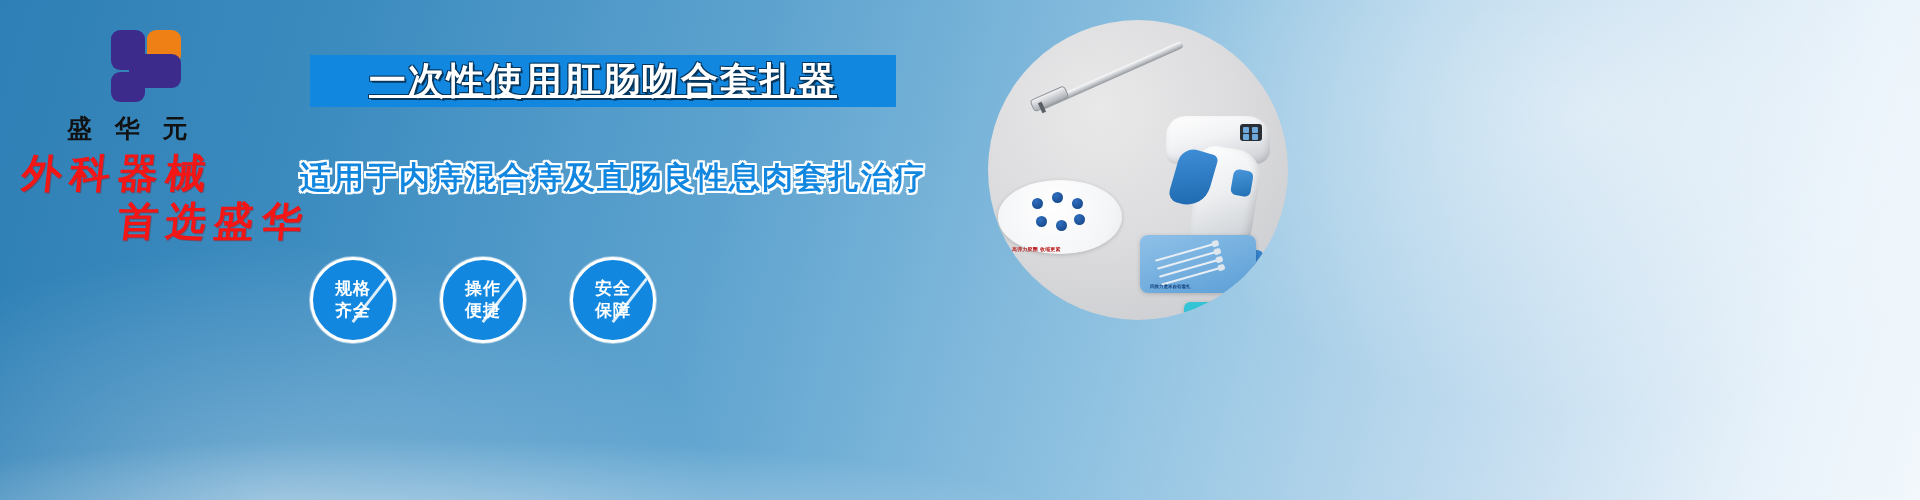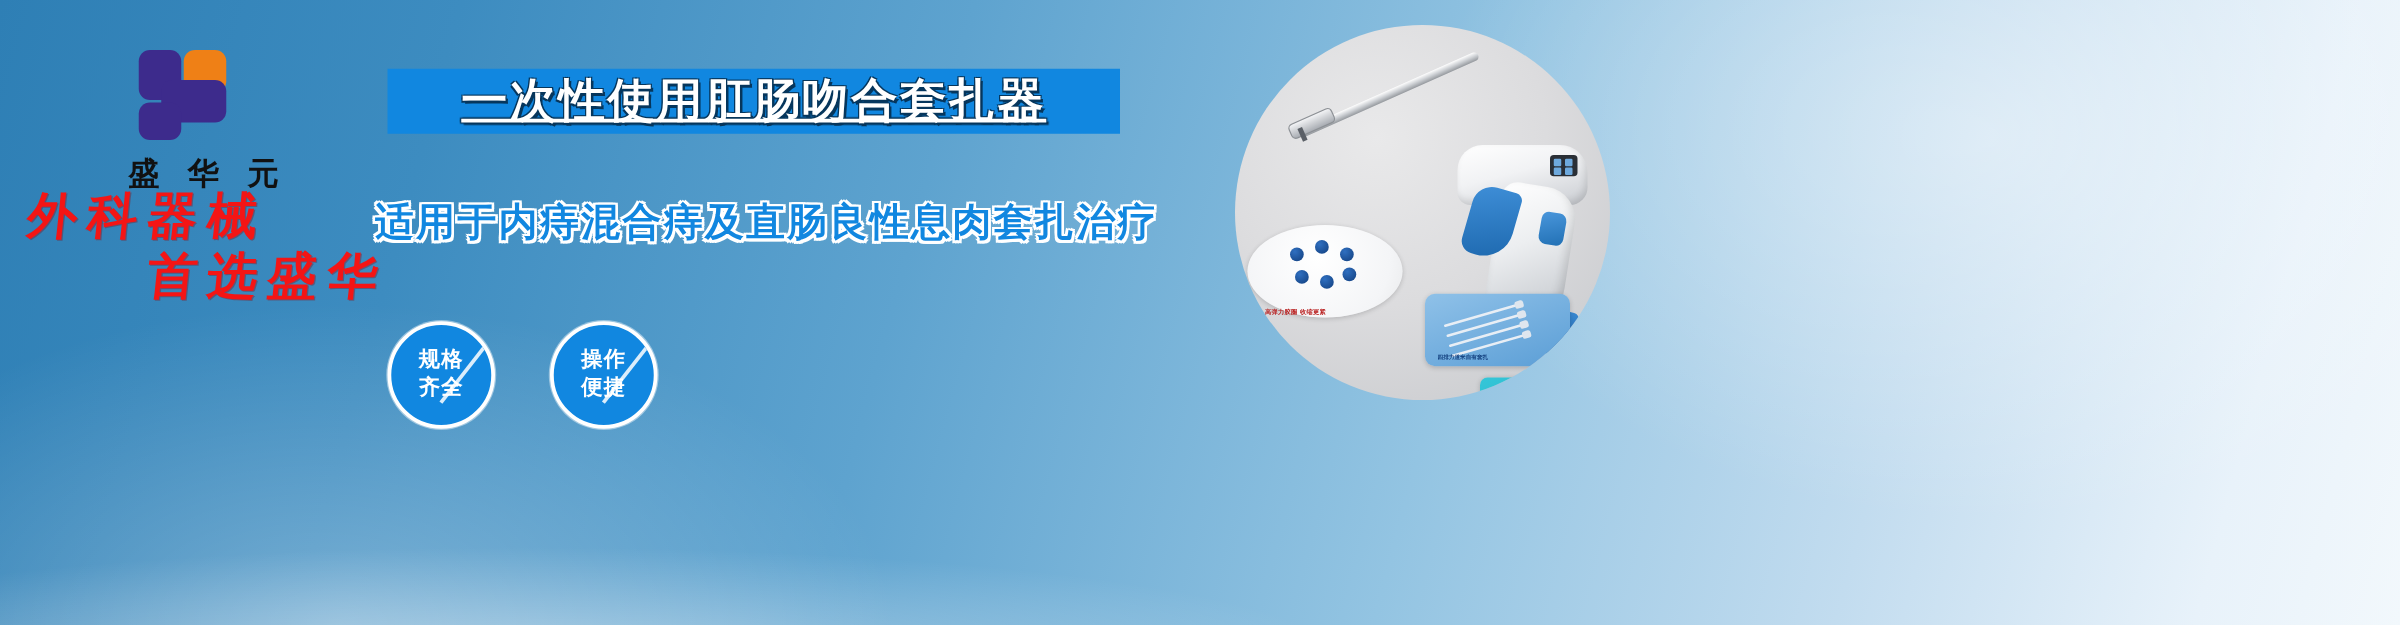--- a/index.html
+++ b/index.html
@@ -23,21 +23,21 @@
     background:radial-gradient(ellipse at center, rgba(255,255,255,.45) 0%, rgba(255,255,255,0) 70%);
     pointer-events:none;
   }
   .wave {
     position:absolute; left:0; bottom:0; width:100%; height:120px;
     background:radial-gradient(ellipse 900px 120px at 22% 120%, rgba(255,255,255,.42) 0%, rgba(255,255,255,0) 72%);
     pointer-events:none;
   }
 
   
-  .logo { position:absolute; left:60px; top:38px; width:170px; text-align:right; }
+  .logo { position:absolute; left:60px; top:28px; width:170px; text-align:left; }
   .logo-mark { width:92px; height:78px; margin:0 auto; position:relative; }
   .lm { position:absolute; border-radius:9px; }
   .lm-a { left:12px;  top:2px;  width:34px; height:40px; background:#3d2b8c; }
   .lm-b { left:48px;  top:2px;  width:34px; height:34px; background:#ef8016; }
   .lm-c { left:30px;  top:26px; width:52px; height:34px; background:#3d2b8c; }
   .lm-d { left:12px;  top:44px; width:34px; height:30px; background:#3d2b8c; }
   .logo-text {
     margin-top:6px; font-size:25px; font-weight:bold; letter-spacing:7px;
     color:#111; font-family:"DejaVu Sans",sans-serif; text-indent:7px;
   }
@@ -239,20 +239,25 @@
   <div class="badge">
     <i class="slash"></i>
     <span>规格</span>
     <span>齐全</span>
   </div>
   <div class="badge">
     <i class="slash"></i>
     <span>操作</span>
     <span>便捷</span>
   </div>
+  <div class="badge">
+    <i class="slash"></i>
+    <span>安全</span>
+    <span>保障</span>
+  </div>
 </div>
 
 <div class="photo">
   <div class="dev-shaft"></div>
   <div class="dev-tip"></div>
   <div class="dev-tip-band"></div>
   <div class="dev-body"></div>
   <div class="dev-port">
     <i></i>
     <i></i>

